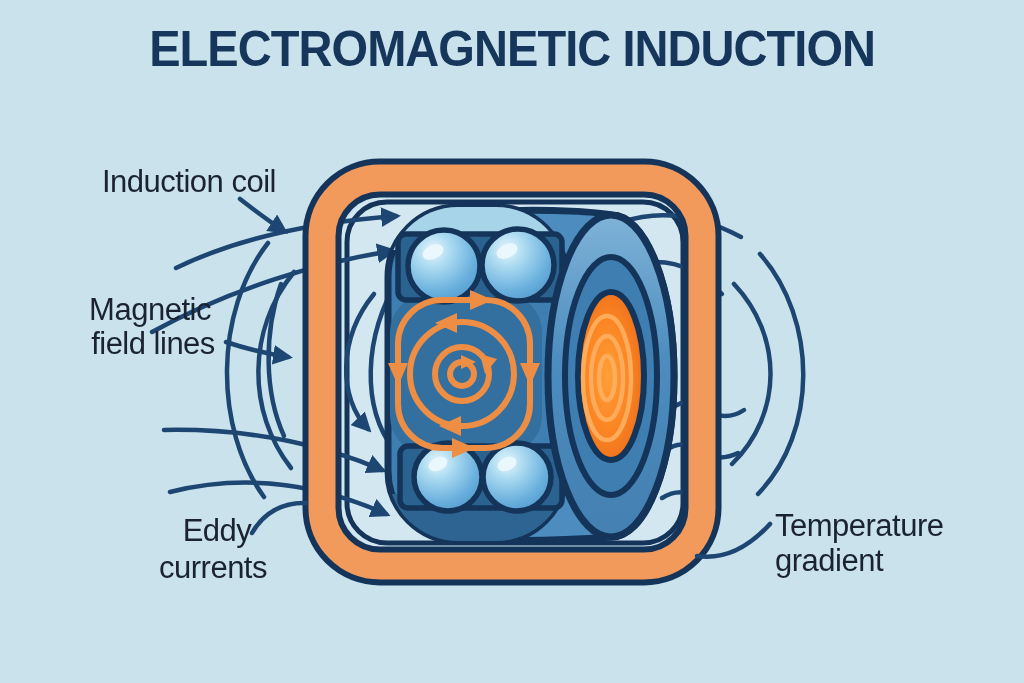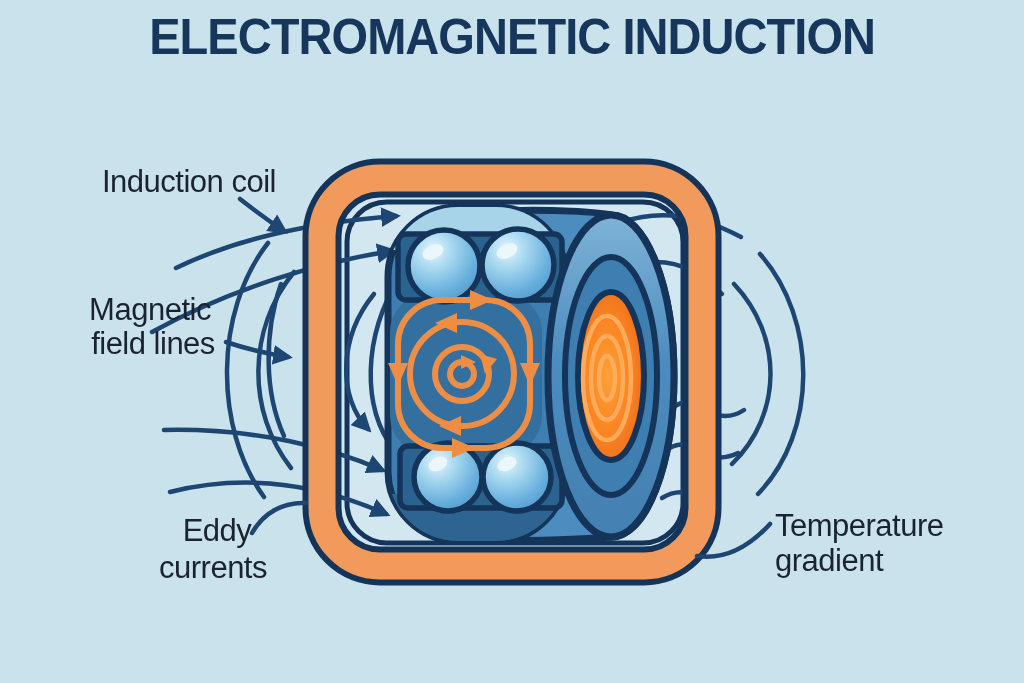--- a/index.html
+++ b/index.html
@@ -5,21 +5,21 @@
   :root{
     --background:#c9e2ec; --title:#16365c; --label-text:#1b2231;
     --coil-orange:#f29a5c; --outline-navy:#14345a; --field-line:#1d4672;
     --bearing-blue:#3e7eb0; --bearing-blue-dark:#2d6492; --bearing-blue-light:#a7d4e9;
     --cage-blue:#2b6390; --end-ring-blue:#4c8cbe; --eddy-orange:#ee8e45;
     --inner-bg:#d3e7f1; --bore-ring:#ffb061;
   }
   html,body{margin:0;padding:0;}
   body{background:#eee;font-family:"Liberation Sans",sans-serif;}
   #stage{position:relative;width:1024px;height:683px;background:var(--background);overflow:hidden;}
-  #header{position:absolute;top:12px;left:0;width:100%;text-align:center;color:var(--title);}
+  #header{position:absolute;top:24px;left:0;width:100%;text-align:center;color:var(--title);}
   #header h1{margin:0;font-size:50px;line-height:1.0;font-weight:bold;letter-spacing:-1px;
     display:inline-block;transform:scaleX(.94);white-space:nowrap;}
   #header h2{margin:2px 0 0 0;font-size:38px;line-height:1.0;font-weight:bold;letter-spacing:-0.5px;
     display:inline-block;transform:scaleX(.97);white-space:nowrap;}
   .hrow{width:100%;}
   svg{display:block;position:absolute;top:0;left:0;}
   .fl{stroke:var(--field-line);stroke-width:4.5;fill:none;stroke-linecap:round;stroke-linejoin:round;}
   .leader{stroke:var(--field-line);stroke-width:4.5;fill:none;stroke-linecap:round;}
   .coil-outer{fill:none;stroke:var(--outline-navy);stroke-width:39;}
   .coil-band{fill:none;stroke:var(--coil-orange);stroke-width:27;}

